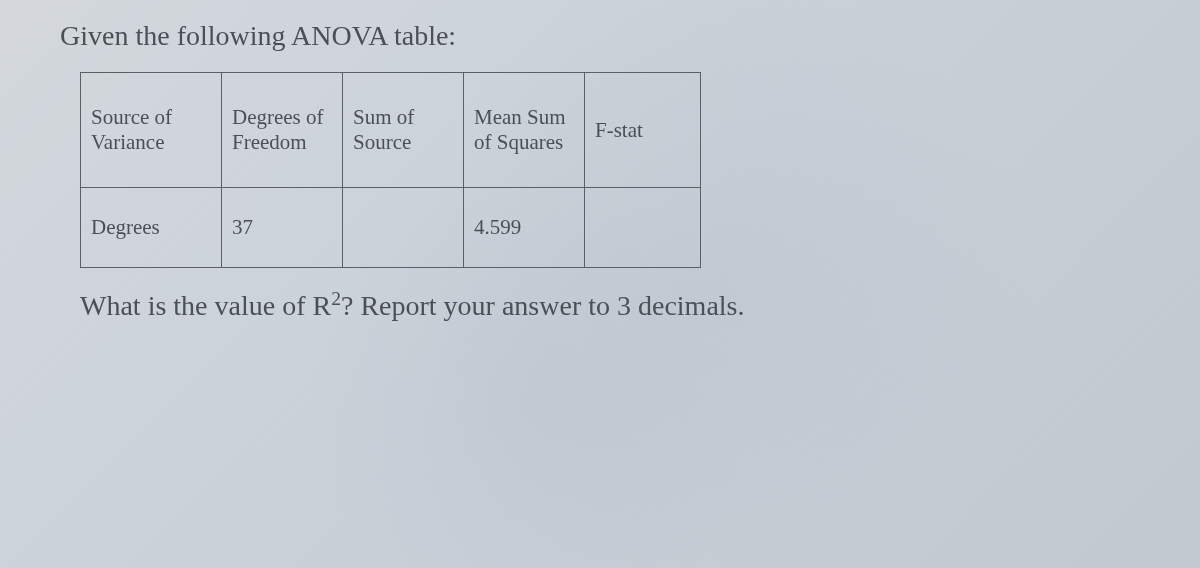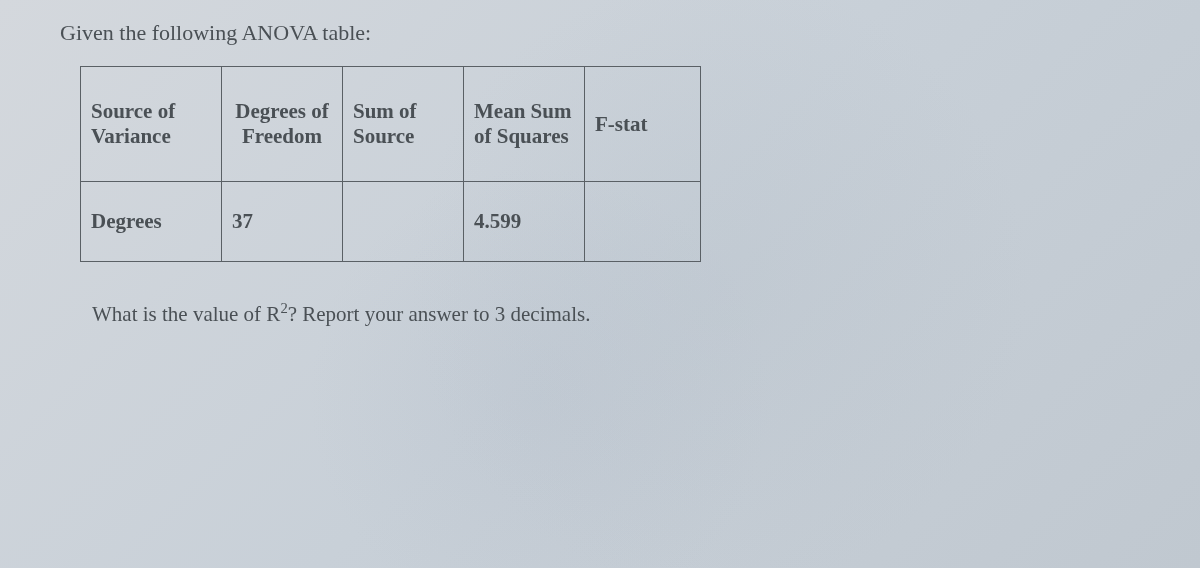--- a/index.html
+++ b/index.html
@@ -20,53 +20,52 @@
         radial-gradient(circle at 60% 50%, rgba(180,190,200,0.3) 0%, transparent 40%),
         radial-gradient(circle at 45% 70%, rgba(170,180,195,0.2) 0%, transparent 30%);
       pointer-events: none;
     }
     .content {
       position: relative;
       padding: 20px 60px;
       color: #4a5055;
     }
     .heading {
-      font-size: 22px;
+      font-size: 28px;
       margin-bottom: 20px;
       color: #4a5055;
     }
     table {
       border-collapse: collapse;
       margin-left: 20px;
-      margin-bottom: 38px;
-      font-weight: bold;
+      margin-bottom: 20px;
     }
     td {
       border: 1.5px solid #5a6065;
       padding: 12px 10px;
       font-size: 21px;
       color: #4a5055;
       vertical-align: middle;
       min-width: 95px;
     }
     td.col-source { width: 120px; }
-    td.col-dof { width: 100px; text-align: center; }
+    td.col-dof { width: 100px; }
     td.col-ss { width: 100px; }
     td.col-mss { width: 100px; }
     td.col-fstat { width: 90px; }
     .header-row td {
       height: 90px;
     }
     .data-row td {
       height: 55px;
     }
     .question {
-      font-size: 21px;
+      font-size: 28px;
       color: #4a5055;
-      margin-left: 32px;
+      margin-left: 20px;
     }
     sup {
       font-size: 0.7em;
     }
   </style>
 </head>
 <body>
 
 <div class="content">
   <div class="heading">Given the following ANOVA table:</div>

